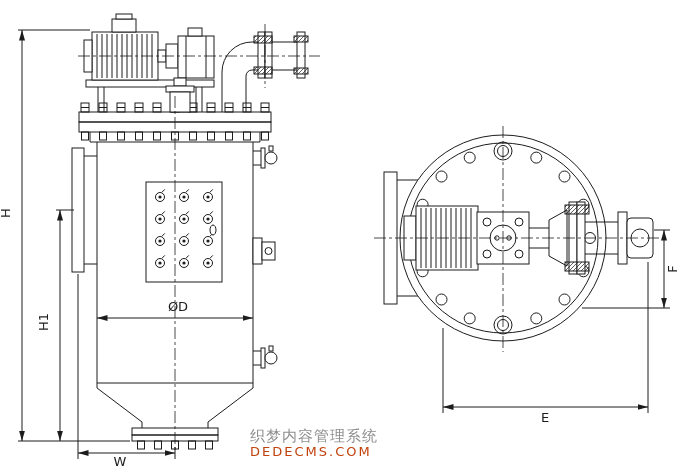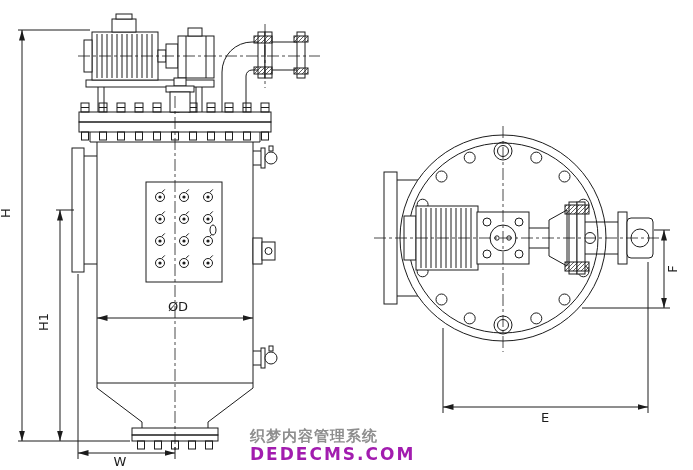--- a/index.html
+++ b/index.html
@@ -1,22 +1,22 @@
 <!DOCTYPE html>
 <html><head>
 <meta charset="utf-8">
 <style>
   html,body{margin:0;padding:0;background:#ffffff;}
   #stage{position:relative;width:693px;height:470px;background:#ffffff;overflow:hidden;
          font-family:"DejaVu Sans",sans-serif;}
   svg{position:absolute;left:0;top:0;}
   svg text{font-family:"DejaVu Sans",sans-serif;font-size:13px;fill:#1c1c1c;stroke:none;}
-  .watermark{position:absolute;left:250px;top:428px;color:#8e8e8e;font-weight:bold;line-height:1.12;}
+  .watermark{position:absolute;left:250px;top:428px;color:#8e8e8e;font-weight:normal;line-height:1.12;}
   .watermark .wm1{font-size:15px;letter-spacing:1px;}
-  .watermark .wm2{font-size:17px;letter-spacing:2px;color:#a21caf;}
+  .watermark .wm2{font-size:13px;letter-spacing:2px;color:#c2410c;}
 </style>
 </head>
 <body>
 
 <div id="stage">
 
 <svg width="693" height="470" viewBox="0 0 693 470">
   <defs>
     <marker id="arrE" markerWidth="11" markerHeight="6" refX="10.5" refY="3" orient="auto" markerUnits="userSpaceOnUse">
       <path d="M0,0 L10.5,3 L0,6 Z" fill="#1c1c1c"></path>

